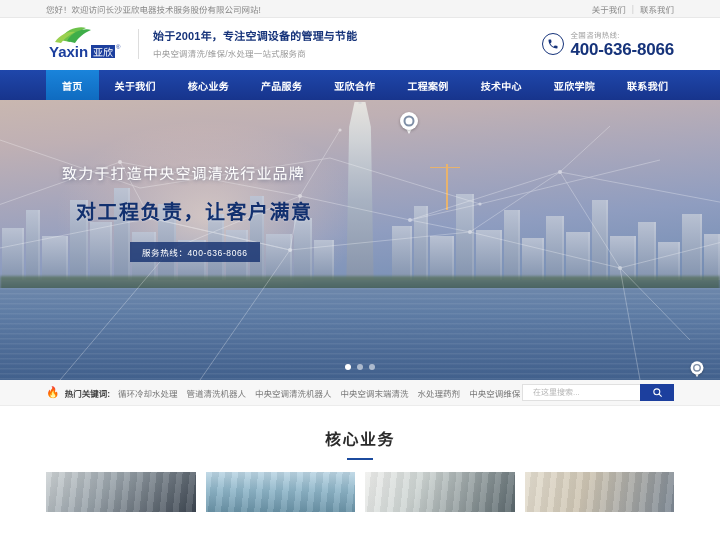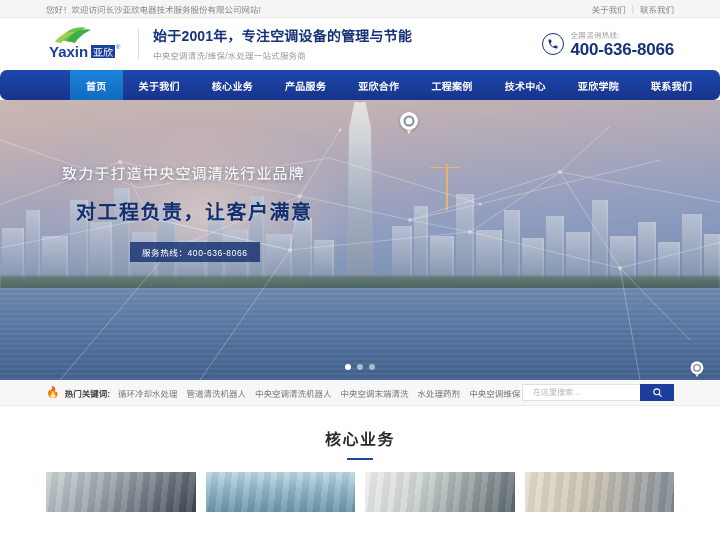--- a/index.html
+++ b/index.html
@@ -34,21 +34,21 @@
     display:flex;
     align-items:center;
     padding:0 46px;
   }
   .logo-block { display:flex; align-items:center; }
   .logo-mark { width:78px; height:38px; position:relative; }
   .logo-divider {
     width:1px; height:30px; background:#ddd; margin:0 14px;
   }
   .slogan-main {
-    font-size:14px; font-weight:bold; color:#16337a; letter-spacing:.2px;
+    font-size:11px; font-weight:bold; color:#16337a; letter-spacing:.2px;
     line-height:1.35;
   }
   .slogan-sub {
     font-size:8.5px; color:#9a9a9a; margin-top:3px; letter-spacing:.2px;
   }
   .header-spacer { flex:1; }
   .phone-block { display:flex; align-items:center; gap:7px; }
   .phone-icon {
     width:22px; height:22px; border:1.6px solid #16337a; border-radius:50%;
     display:flex; align-items:center; justify-content:center;
@@ -60,22 +60,21 @@
     line-height:1.1; margin-top:1px;
   }
 
   
   .nav {
     height:30px;
     background:#1c3f9e;
     background:linear-gradient(180deg,#1f47ab 0%,#17348c 100%);
     display:flex;
     align-items:stretch;
-    padding:0 70px;
-    border-radius:7px;
+    padding:0 46px;
   }
   .nav-inner { display:flex; align-items:stretch; width:100%; }
   .nav-item {
     display:flex; align-items:center; justify-content:center;
     padding:0 16px;
     color:#ffffff;
     font-size:10px;
     font-weight:bold;
     letter-spacing:.3px;
     cursor:pointer;

